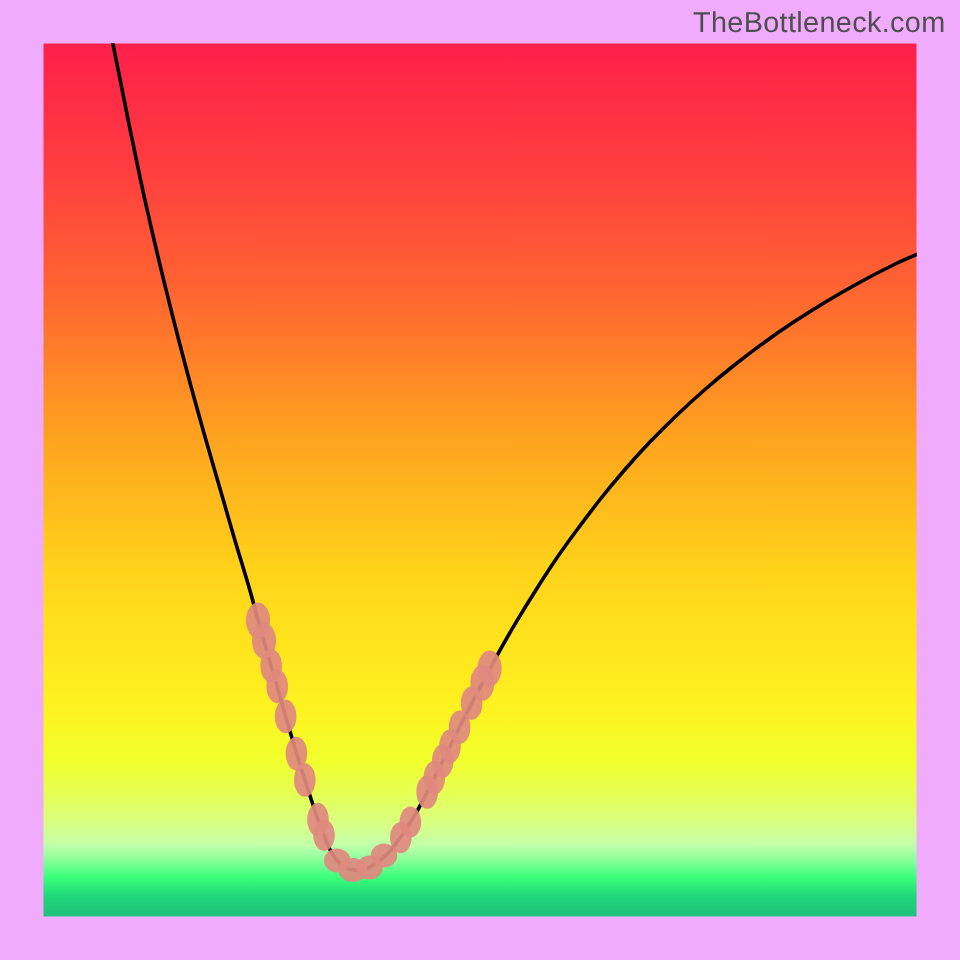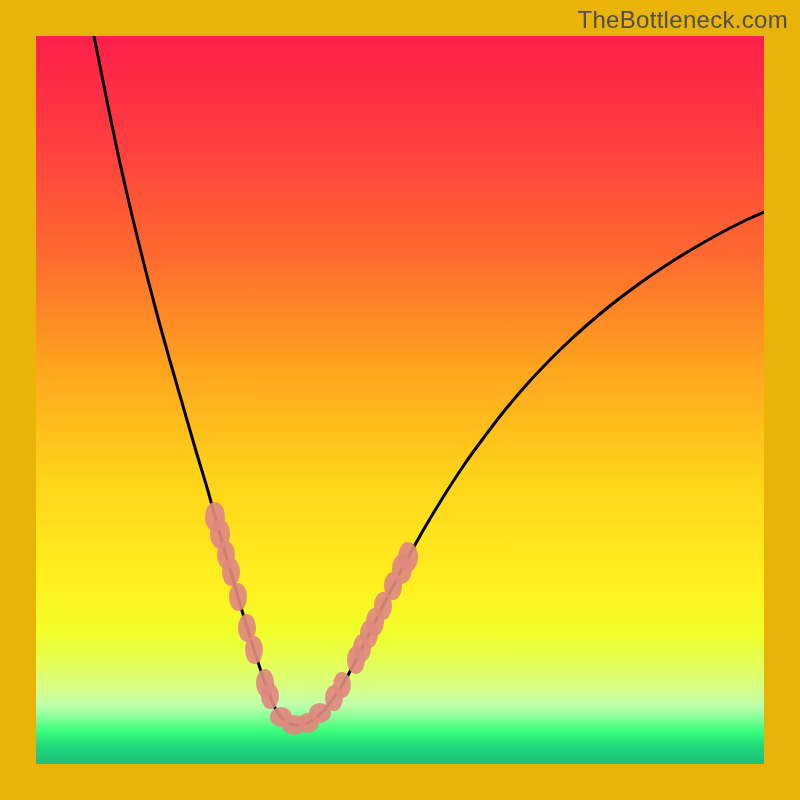--- a/index.html
+++ b/index.html
@@ -9,21 +9,21 @@
     height: 800px;
     overflow: hidden;
     background: #000;
     font-family: Arial, Helvetica, sans-serif;
   }
   .frame {
     position: absolute;
     top: 0; left: 0;
     width: 800px;
     height: 800px;
-    background: #eab308;
+    background: #f0abfc;
   }
   .plot-area {
     position: absolute;
     top: 36px;
     left: 36px;
     width: 728px;
     height: 728px;
     overflow: hidden;
   }
   .gradient {

